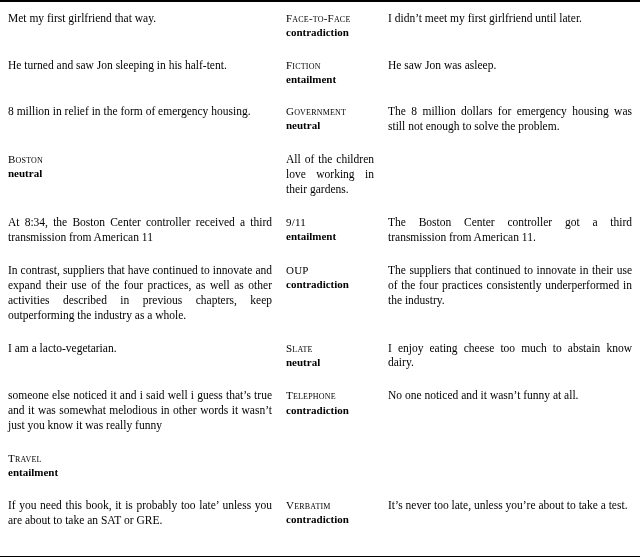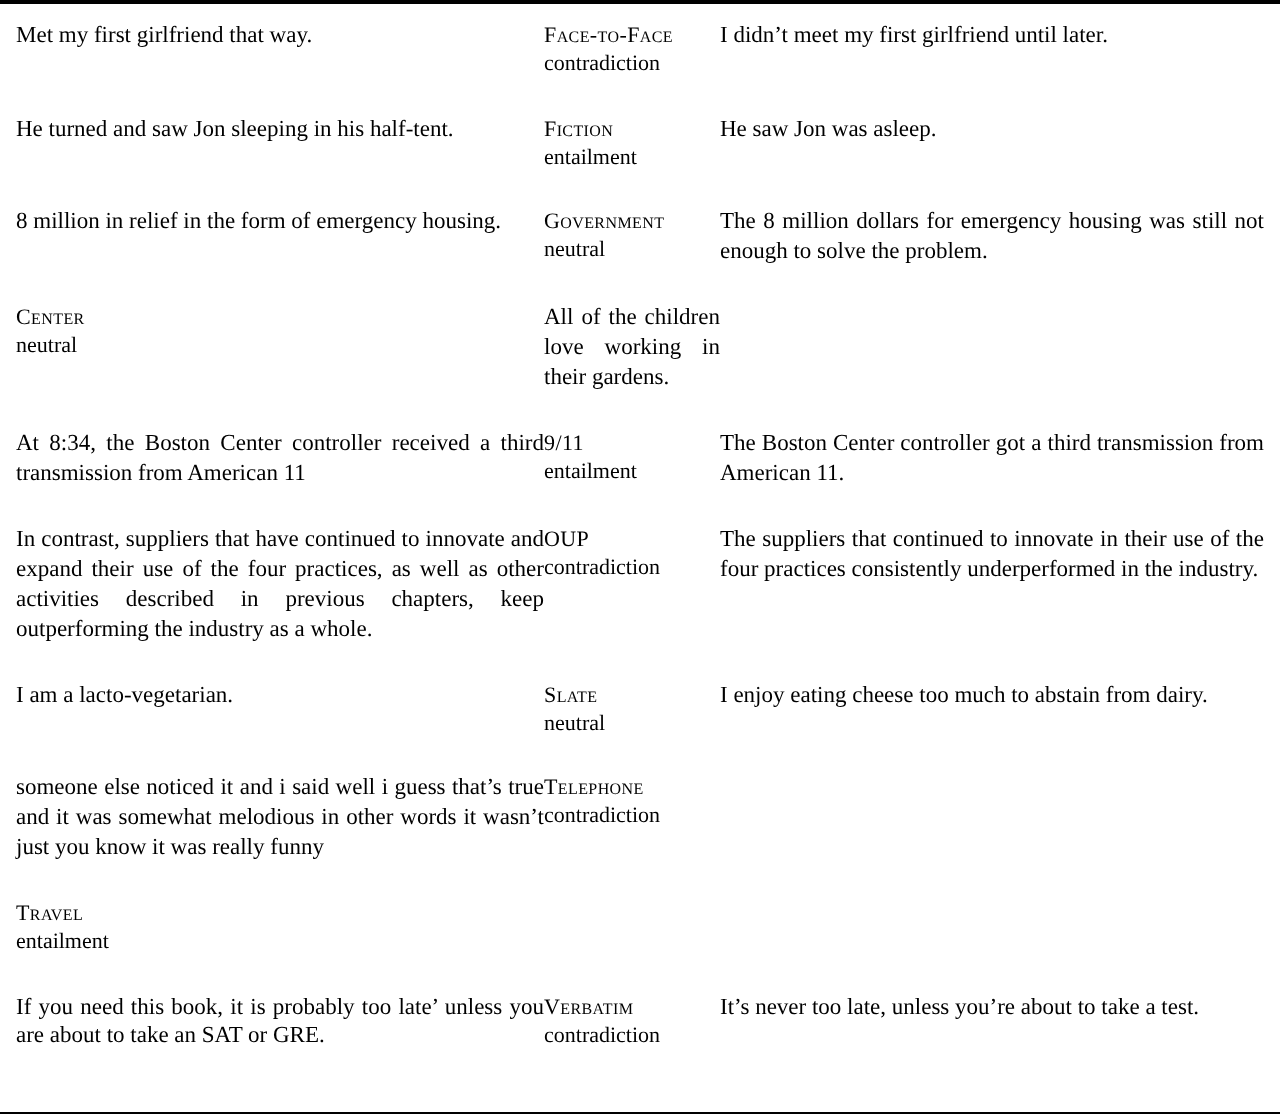--- a/index.html
+++ b/index.html
@@ -18,40 +18,41 @@
     box-sizing: border-box;
     width: 640px;
     height: 557px;
     border-top: 2px solid #000000;
     border-bottom: 1.2px solid #000000;
     padding: 9px 8px 0 8px;
   }
   .example-row {
     display: grid;
     grid-template-columns: 264px 88px 1fr;
+    column-gap: 14px;
     margin-bottom: 18px;
   }
   .premise-cell, .hypothesis-cell {
     font-size: 11.5px;
     line-height: 1.3;
     text-align: justify;
     hyphens: auto;
   }
   .genre-cell {
     font-size: 11px;
     line-height: 1.3;
   }
   .genre-name {
     display: block;
     font-variant-caps: small-caps;
     letter-spacing: 0.2px;
   }
   .relation-label {
     display: block;
-    font-weight: normal;
+    font-weight: bold;
   }
 </style>
 </head>
 <body>
 
 <div class="paper-table">
 
   <div class="example-row">
     <div class="premise-cell">Met my first girlfriend that way.</div>
     <div class="genre-cell">
@@ -74,21 +75,21 @@
     <div class="premise-cell">8 million in relief in the form of emergency housing.</div>
     <div class="genre-cell">
       <span class="genre-name">Government</span>
       <span class="relation-label">neutral</span>
     </div>
     <div class="hypothesis-cell">The 8 million dollars for emergency housing was still not enough to solve the problem.</div>
   </div>
 
   <div class="example-row">
     <div class="genre-cell">
-      <span class="genre-name">Center</span>
+      <span class="genre-name">Boston</span>
       <span class="relation-label">neutral</span>
     </div>
     <div class="hypothesis-cell">All of the children love working in their gardens.</div>
   </div>
 
   <div class="example-row">
     <div class="premise-cell">At 8:34, the Boston Center controller received a third transmission from American 11</div>
     <div class="genre-cell">
       <span class="genre-name">9/11</span>
       <span class="relation-label">entailment</span>
@@ -104,29 +105,30 @@
     </div>
     <div class="hypothesis-cell">The suppliers that continued to innovate in their use of the four practices consistently underperformed in the industry.</div>
   </div>
 
   <div class="example-row">
     <div class="premise-cell">I am a lacto-vegetarian.</div>
     <div class="genre-cell">
       <span class="genre-name">Slate</span>
       <span class="relation-label">neutral</span>
     </div>
-    <div class="hypothesis-cell">I enjoy eating cheese too much to abstain from dairy.</div>
+    <div class="hypothesis-cell">I enjoy eating cheese too much to abstain know dairy.</div>
   </div>
 
   <div class="example-row">
     <div class="premise-cell">someone else noticed it and i said well i guess that’s true and it was somewhat melodious in other words it wasn’t just you know it was really funny</div>
     <div class="genre-cell">
       <span class="genre-name">Telephone</span>
       <span class="relation-label">contradiction</span>
     </div>
+    <div class="hypothesis-cell">No one noticed and it wasn’t funny at all.</div>
   </div>
 
   <div class="example-row">
     <div class="genre-cell">
       <span class="genre-name">Travel</span>
       <span class="relation-label">entailment</span>
     </div>
   </div>
 
   <div class="example-row">

